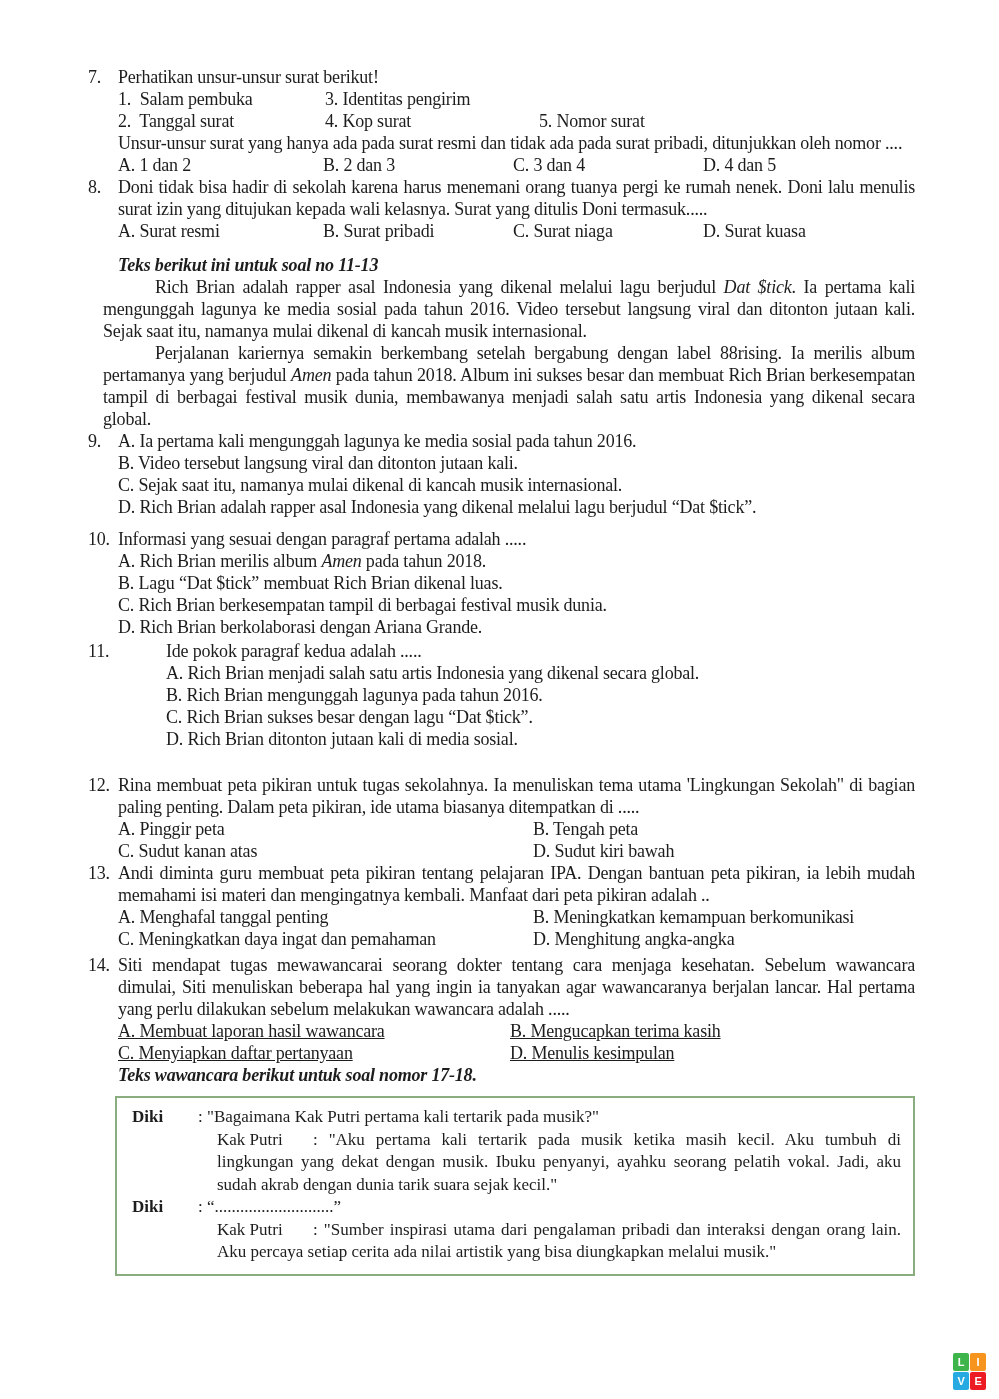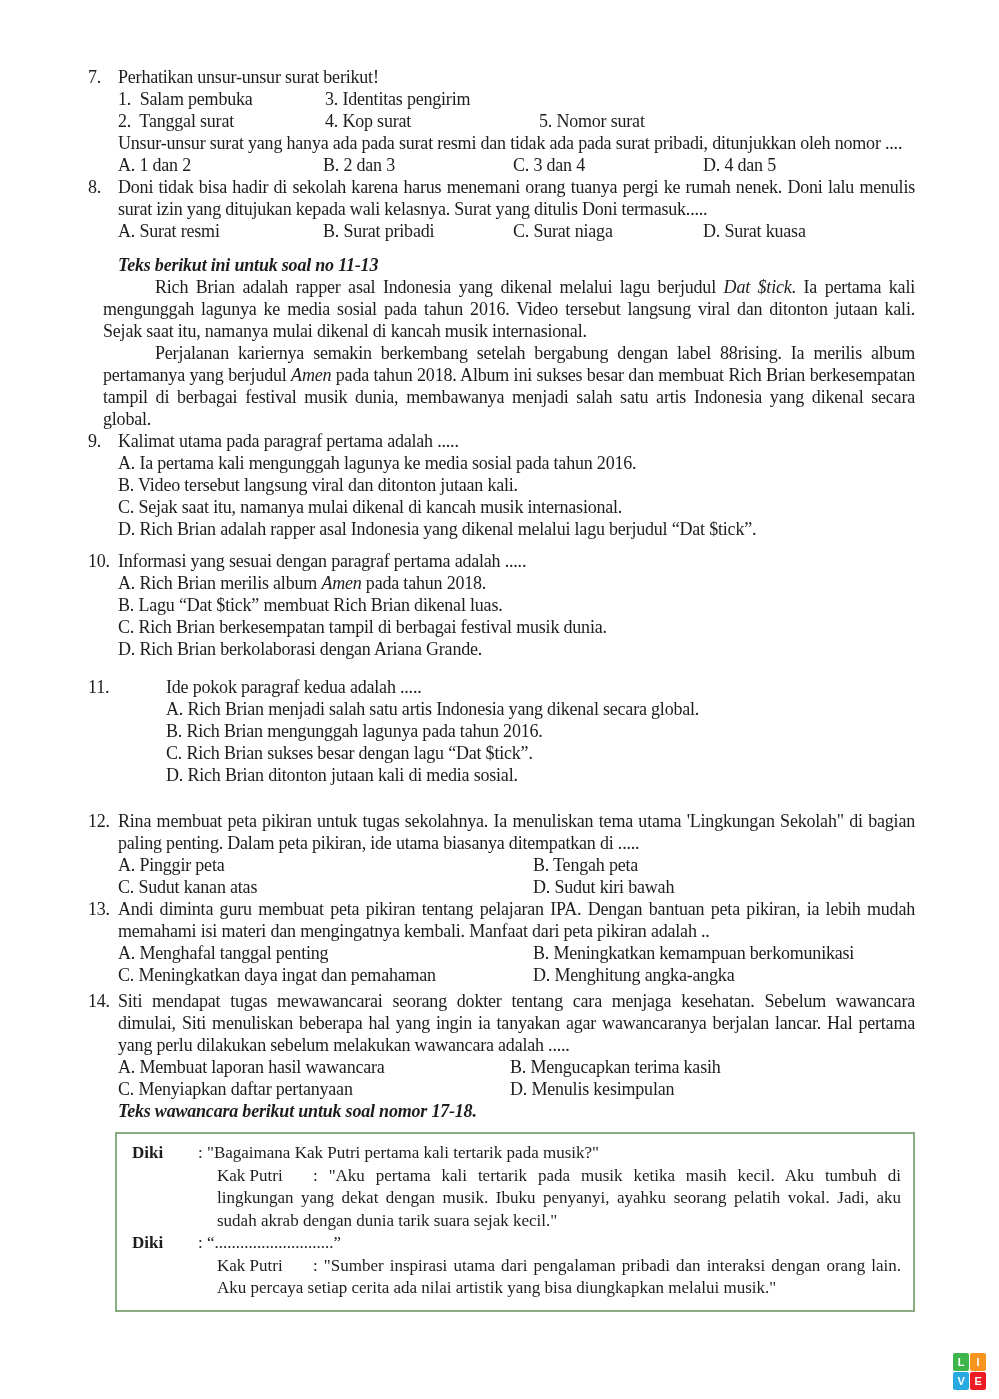--- a/index.html
+++ b/index.html
@@ -18,27 +18,27 @@
     overflow: hidden;
   }
   .q { display: flex; }
   .qnum { width: 30px; flex: none; }
   .qbody { flex: 1; min-width: 0; }
   .just { text-align: justify; }
   .listrow1 { display: grid; grid-template-columns: 207px auto; }
   .listrow2 { display: grid; grid-template-columns: 207px 214px auto; }
   .optrow4 { display: grid; grid-template-columns: 205px 190px 190px auto; }
   .optrow2 { display: grid; grid-template-columns: 415px auto; }
-  .optrow2.narrow { grid-template-columns: 392px auto; }
+  .optrow2.narrow { grid-template-columns: 392px auto; text-decoration: underline; }
   .sec-header { font-weight: bold; font-style: italic; margin-left: 30px; }
   .passage { margin-left: 15px; text-align: justify; }
   .passage p { margin: 0; text-indent: 52px; }
   .mb12 { margin-bottom: 12px; }
   .mb10 { margin-bottom: 10px; }
-  .mb15 { margin-bottom: 16px; }
+  .mb15 { margin-bottom: 2px; }
   .mb9  { margin-bottom: 24px; gap: 48px; }
   .mb14 { margin-bottom: 4px; }
   .iv-box {
     margin-left: 27px;
     margin-top: 10px;
     border: 2px solid #f9a8d4;
     padding: 8px 12px 10px 15px;
     font-size: 17px;
     line-height: 22.5px;
     letter-spacing: 0;
@@ -113,21 +113,20 @@
 
   <div class="sec-header">Teks berikut ini untuk soal no 11-13</div>
   <div class="passage">
     <p><span>Rich Brian adalah rapper asal Indonesia yang dikenal melalui lagu berjudul </span><i>Dat $tick</i><span>. Ia pertama kali mengunggah lagunya ke media sosial pada tahun 2016. Video tersebut langsung viral dan ditonton jutaan kali. Sejak saat itu, namanya mulai dikenal di kancah musik internasional.</span></p>
     <p><span>Perjalanan kariernya semakin berkembang setelah bergabung dengan label 88rising. Ia merilis album pertamanya yang berjudul </span><i>Amen</i><span> pada tahun 2018. Album ini sukses besar dan membuat Rich Brian berkesempatan tampil di berbagai festival musik dunia, membawanya menjadi salah satu artis Indonesia yang dikenal secara global.</span></p>
   </div>
 
   <div class="q mb10">
     <div class="qnum">9.</div>
     <div class="qbody">
-      <div>Kalimat utama pada paragraf pertama adalah .....</div>
       <div>A. Ia pertama kali mengunggah lagunya ke media sosial pada tahun 2016.</div>
       <div>B. Video tersebut langsung viral dan ditonton jutaan kali.</div>
       <div>C. Sejak saat itu, namanya mulai dikenal di kancah musik internasional.</div>
       <div>D. Rich Brian adalah rapper asal Indonesia yang dikenal melalui lagu berjudul “Dat $tick”.</div>
     </div>
   </div>
 
   <div class="q mb15">
     <div class="qnum">10.</div>
     <div class="qbody">

